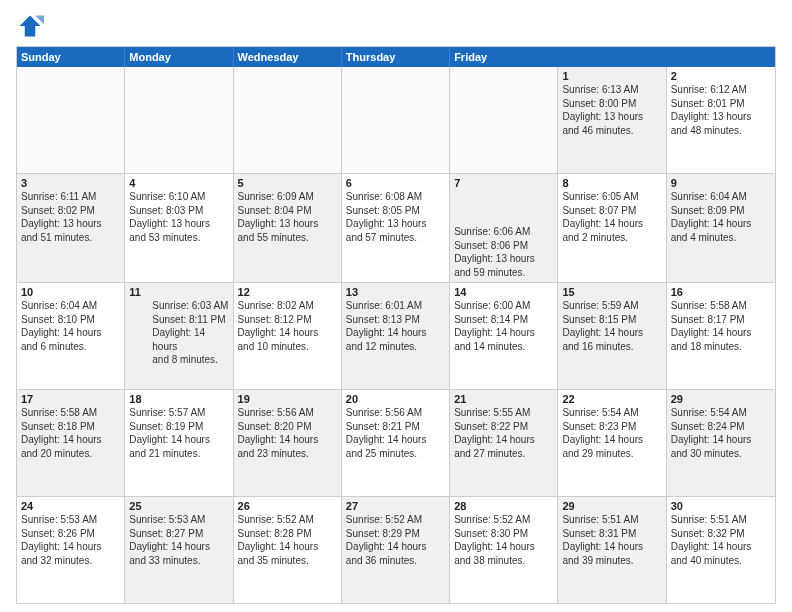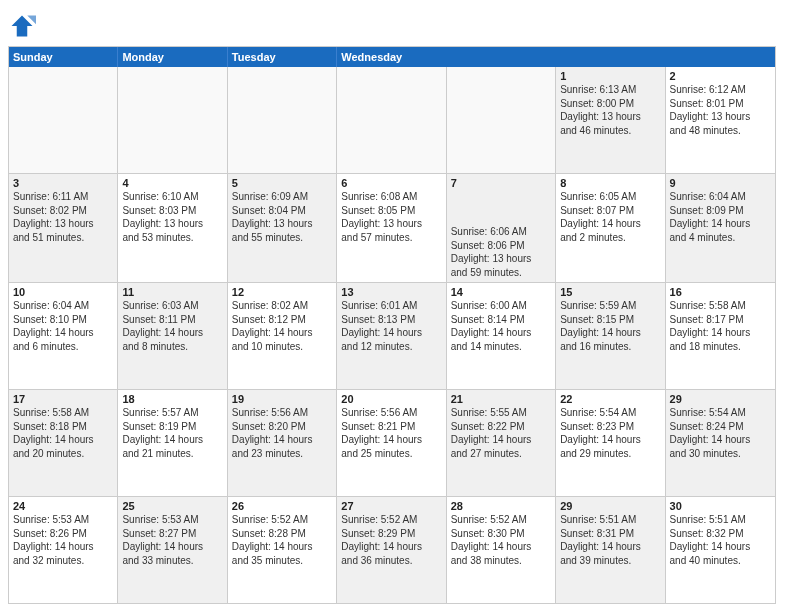--- a/index.html
+++ b/index.html
@@ -6,21 +6,21 @@
     body {
       font-family: Arial, sans-serif;
       background: #fff;
       width: 792px;
       height: 612px;
       overflow: hidden;
     }
     .page {
       width: 792px;
       height: 612px;
-      padding: 12px 16px 8px 8px;
+      padding: 12px 16px 8px 16px;
       display: flex;
       flex-direction: column;
     }
     .header {
       display: flex;
       justify-content: space-between;
       align-items: flex-start;
       margin-bottom: 6px;
     }
     .logo {
@@ -128,22 +128,23 @@
     <div class="title-block">
       <h1></h1>
       <h2></h2>
     </div>
   </div>
 
   <div class="calendar">
     <div class="cal-header-row">
     <div class="cal-header-cell">Sunday</div>
         <div class="cal-header-cell">Monday</div>
-        <div class="cal-header-cell">Tuesday</div>
         <div class="cal-header-cell">Wednesday</div>
+        <div class="cal-header-cell">Thursday</div>
+        <div class="cal-header-cell">Friday</div>
       </div>
     <div class="cal-body">
     <div class="cal-row">
           <div class="cal-cell empty"></div>
           <div class="cal-cell empty"></div>
           <div class="cal-cell empty"></div>
           <div class="cal-cell empty"></div>
           <div class="cal-cell empty"></div>
           <div class="cal-cell shaded">
             <span class="day-num">1</span>
@@ -214,21 +215,21 @@
         <div class="cal-row">
           <div class="cal-cell">
             <span class="day-num">10</span>
             <div class="day-info" style="white-space: pre-line;">Sunrise: 6:04 AM
 Sunset: 8:10 PM
 Daylight: 14 hours
 and 6 minutes.</div>
           </div>
           <div class="cal-cell shaded">
             <span class="day-num">11</span>
-            <div class="day-info" style="white-space: pre-line;">Sunrise: 6:03 AM
+            <div class="day-info" style="white-space: pre-line; margin-left: 23px;">Sunrise: 6:03 AM
 Sunset: 8:11 PM
 Daylight: 14 hours
 and 8 minutes.</div>
           </div>
           <div class="cal-cell">
             <span class="day-num">12</span>
             <div class="day-info" style="white-space: pre-line;">Sunrise: 8:02 AM
 Sunset: 8:12 PM
 Daylight: 14 hours
 and 10 minutes.</div>

